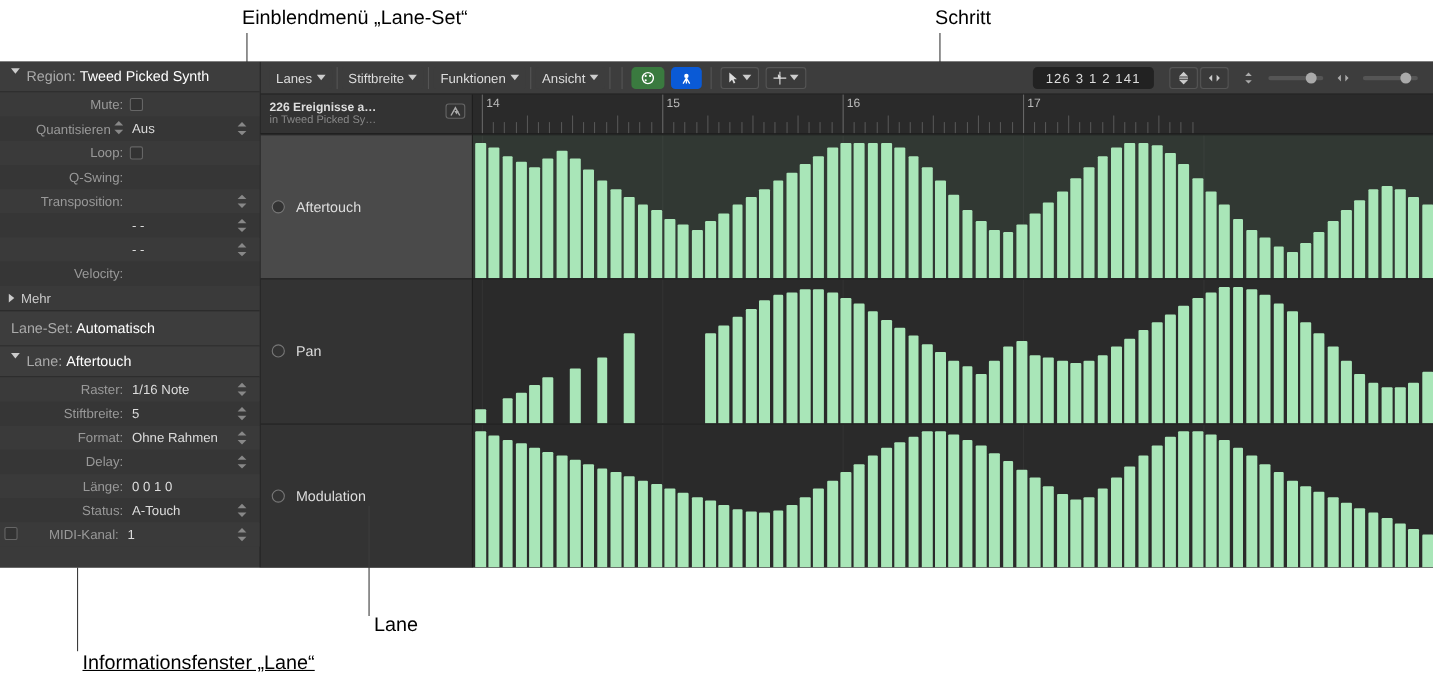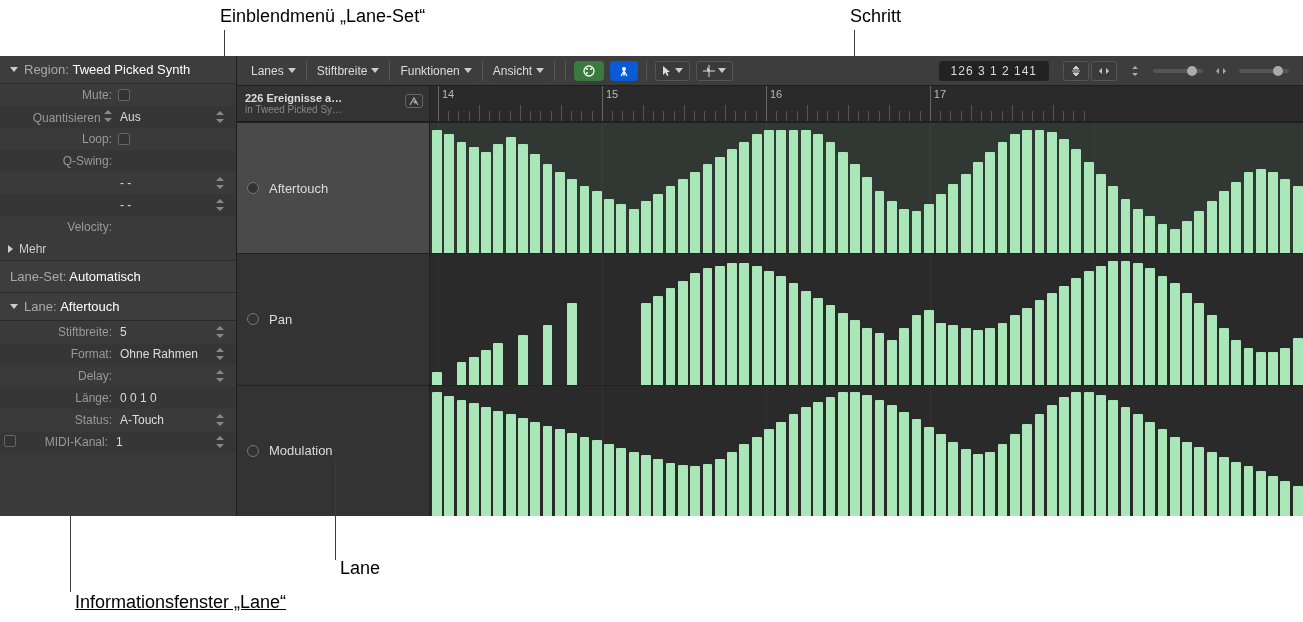--- a/index.html
+++ b/index.html
@@ -9,21 +9,21 @@
 .callouts-top { position: relative; height: 56px; }
 .callout-label { position: absolute; font-size: 18px; color: #000; white-space: nowrap; }
 .callout-line-v { position: absolute; width: 1px; background: #3c3c3c; }
 .callouts-bottom { position: relative; height: 110px; }
 
 
 .editor { position: relative; display: flex; height: 460px; background: #2a2a2a; color: #ccc; font-size: 12px; overflow: hidden; }
 
 
 .inspector { width: 237px; flex: none; background: #3a3a3a; border-right: 1px solid #1e1e1e; display: flex; flex-direction: column; }
-.insp-header { display: flex; align-items: center; padding: 6px 10px; background: #3d3d3d; border-bottom: 1px solid #2a2a2a; font-size: 13px; }
+.insp-header { display: flex; padding: 6px 10px; background: #3d3d3d; border-bottom: 1px solid #2a2a2a; font-size: 13px; }
 .insp-header .chev { margin-right: 6px; }
 .insp-row { display: flex; align-items: center; height: 22px; padding: 0 12px 0 0; background: #3a3a3a; font-size: 12px; }
 .insp-row:nth-child(even){ background:#363636;}
 .insp-label { flex: 0 0 118px; text-align: right; color: #999; padding-right: 6px; }
 .insp-value { flex: 1; text-align: left; color: #ddd; padding-left: 2px; }
 .insp-row .stepper { margin-left: auto; color: #888; font-size: 9px; line-height: 8px; }
 .lane-set { padding: 8px 10px; background: #3d3d3d; font-size: 13px; border-top: 1px solid #2a2a2a; border-bottom: 1px solid #2a2a2a; }
 .checkbox { width: 12px; height: 12px; border: 1px solid #666; border-radius: 2px; background: #333; display: inline-block; }
 
 
@@ -101,20 +101,25 @@
           <span class="insp-value">Aus</span>
           <span class="chev-updown stepper"></span>
         </div>
         <div class="insp-row">
           <span class="insp-label">Loop:</span>
           <span class="checkbox"></span>
         </div>
         <div class="insp-row">
           <span class="insp-label">Q-Swing:</span>
           <span class="insp-value"></span>
+        </div>
+        <div class="insp-row">
+          <span class="insp-label">Transposition:</span>
+          <span class="insp-value"></span>
+          <span class="chev-updown stepper"></span>
         </div>
         <div class="insp-row">
           <span class="insp-label"></span>
           <span class="insp-value">-  -</span>
           <span class="chev-updown stepper"></span>
         </div>
         <div class="insp-row">
           <span class="insp-label"></span>
           <span class="insp-value">-  -</span>
           <span class="chev-updown stepper"></span>
@@ -131,20 +136,25 @@
     <div class="lane-set">
       <span style="color:#aaa;">Lane-Set:</span>
       <span style="color:#fff;">Automatisch</span>
     </div>
     <div class="insp-header">
       <span class="chev chev-down"></span>
       <span style="color:#aaa;">Lane:</span>&nbsp;
       <span style="color:#fff;">Aftertouch</span>
     </div>
     <div id="lane-rows">
+        <div class="insp-row">
+          <span class="insp-label">Raster:</span>
+          <span class="insp-value">1/16 Note</span>
+          <span class="chev-updown stepper"></span>
+        </div>
         <div class="insp-row">
           <span class="insp-label">Stiftbreite:</span>
           <span class="insp-value">5</span>
           <span class="chev-updown stepper"></span>
         </div>
         <div class="insp-row">
           <span class="insp-label">Format:</span>
           <span class="insp-value">Ohne Rahmen</span>
           <span class="chev-updown stepper"></span>
         </div>

